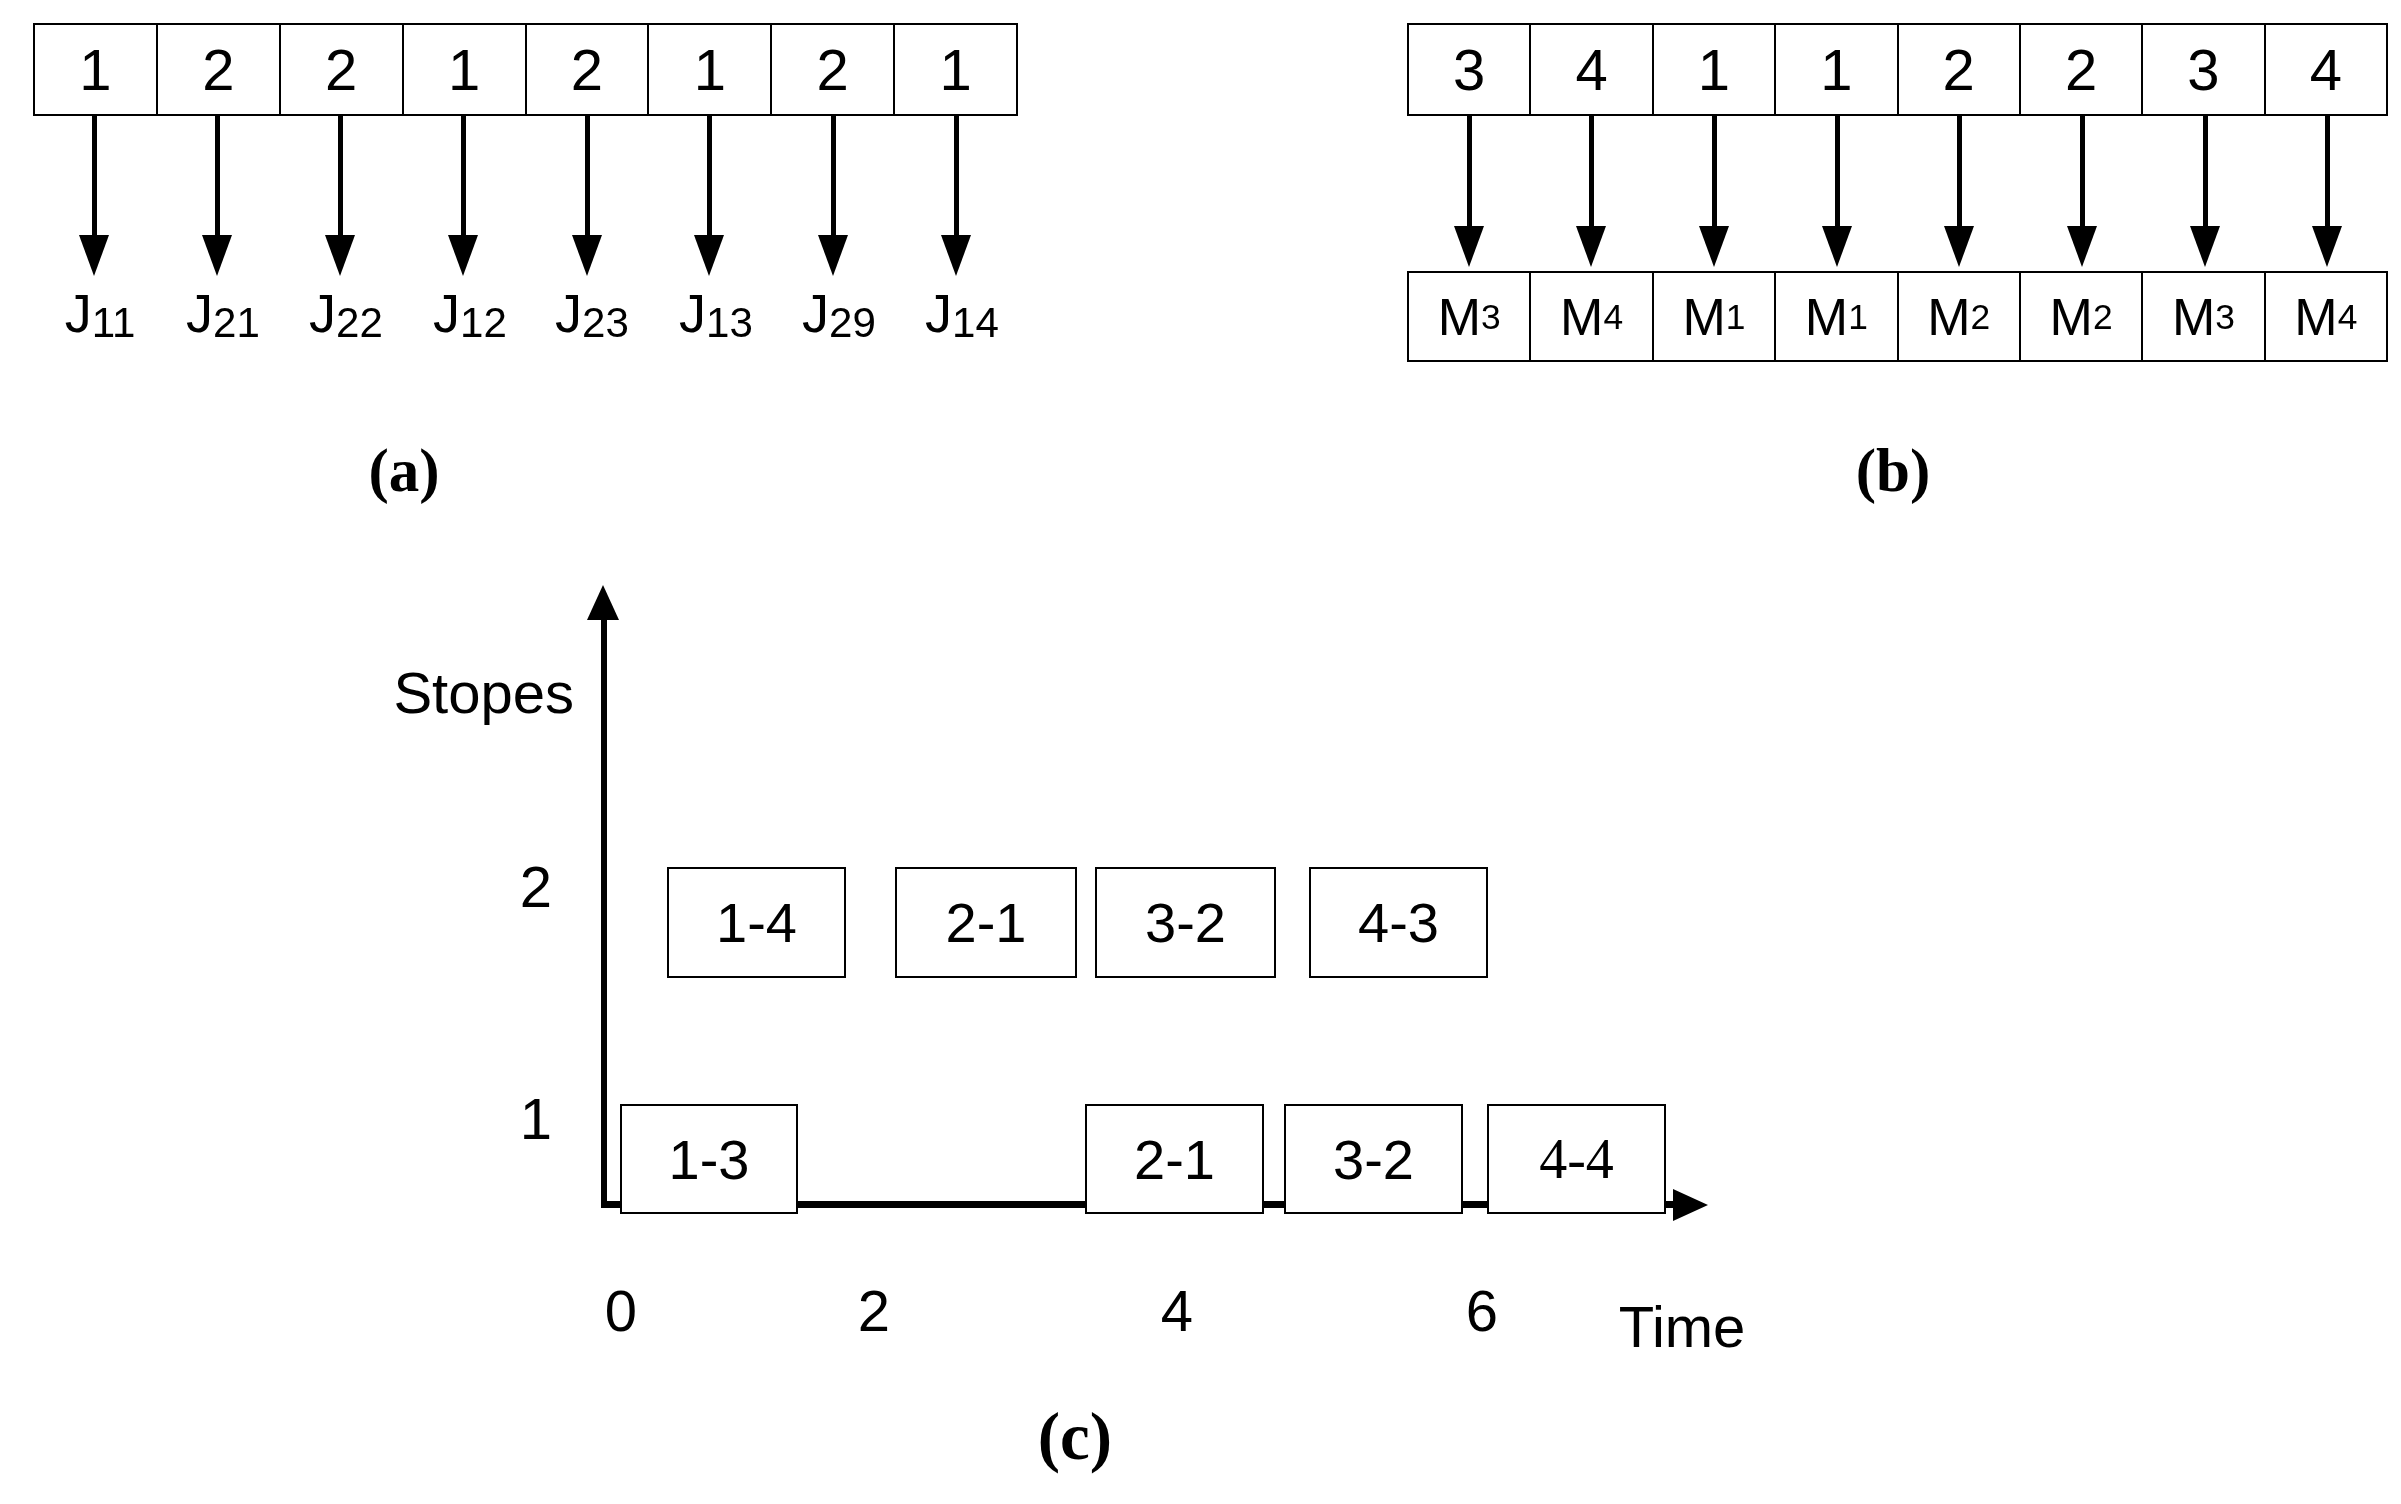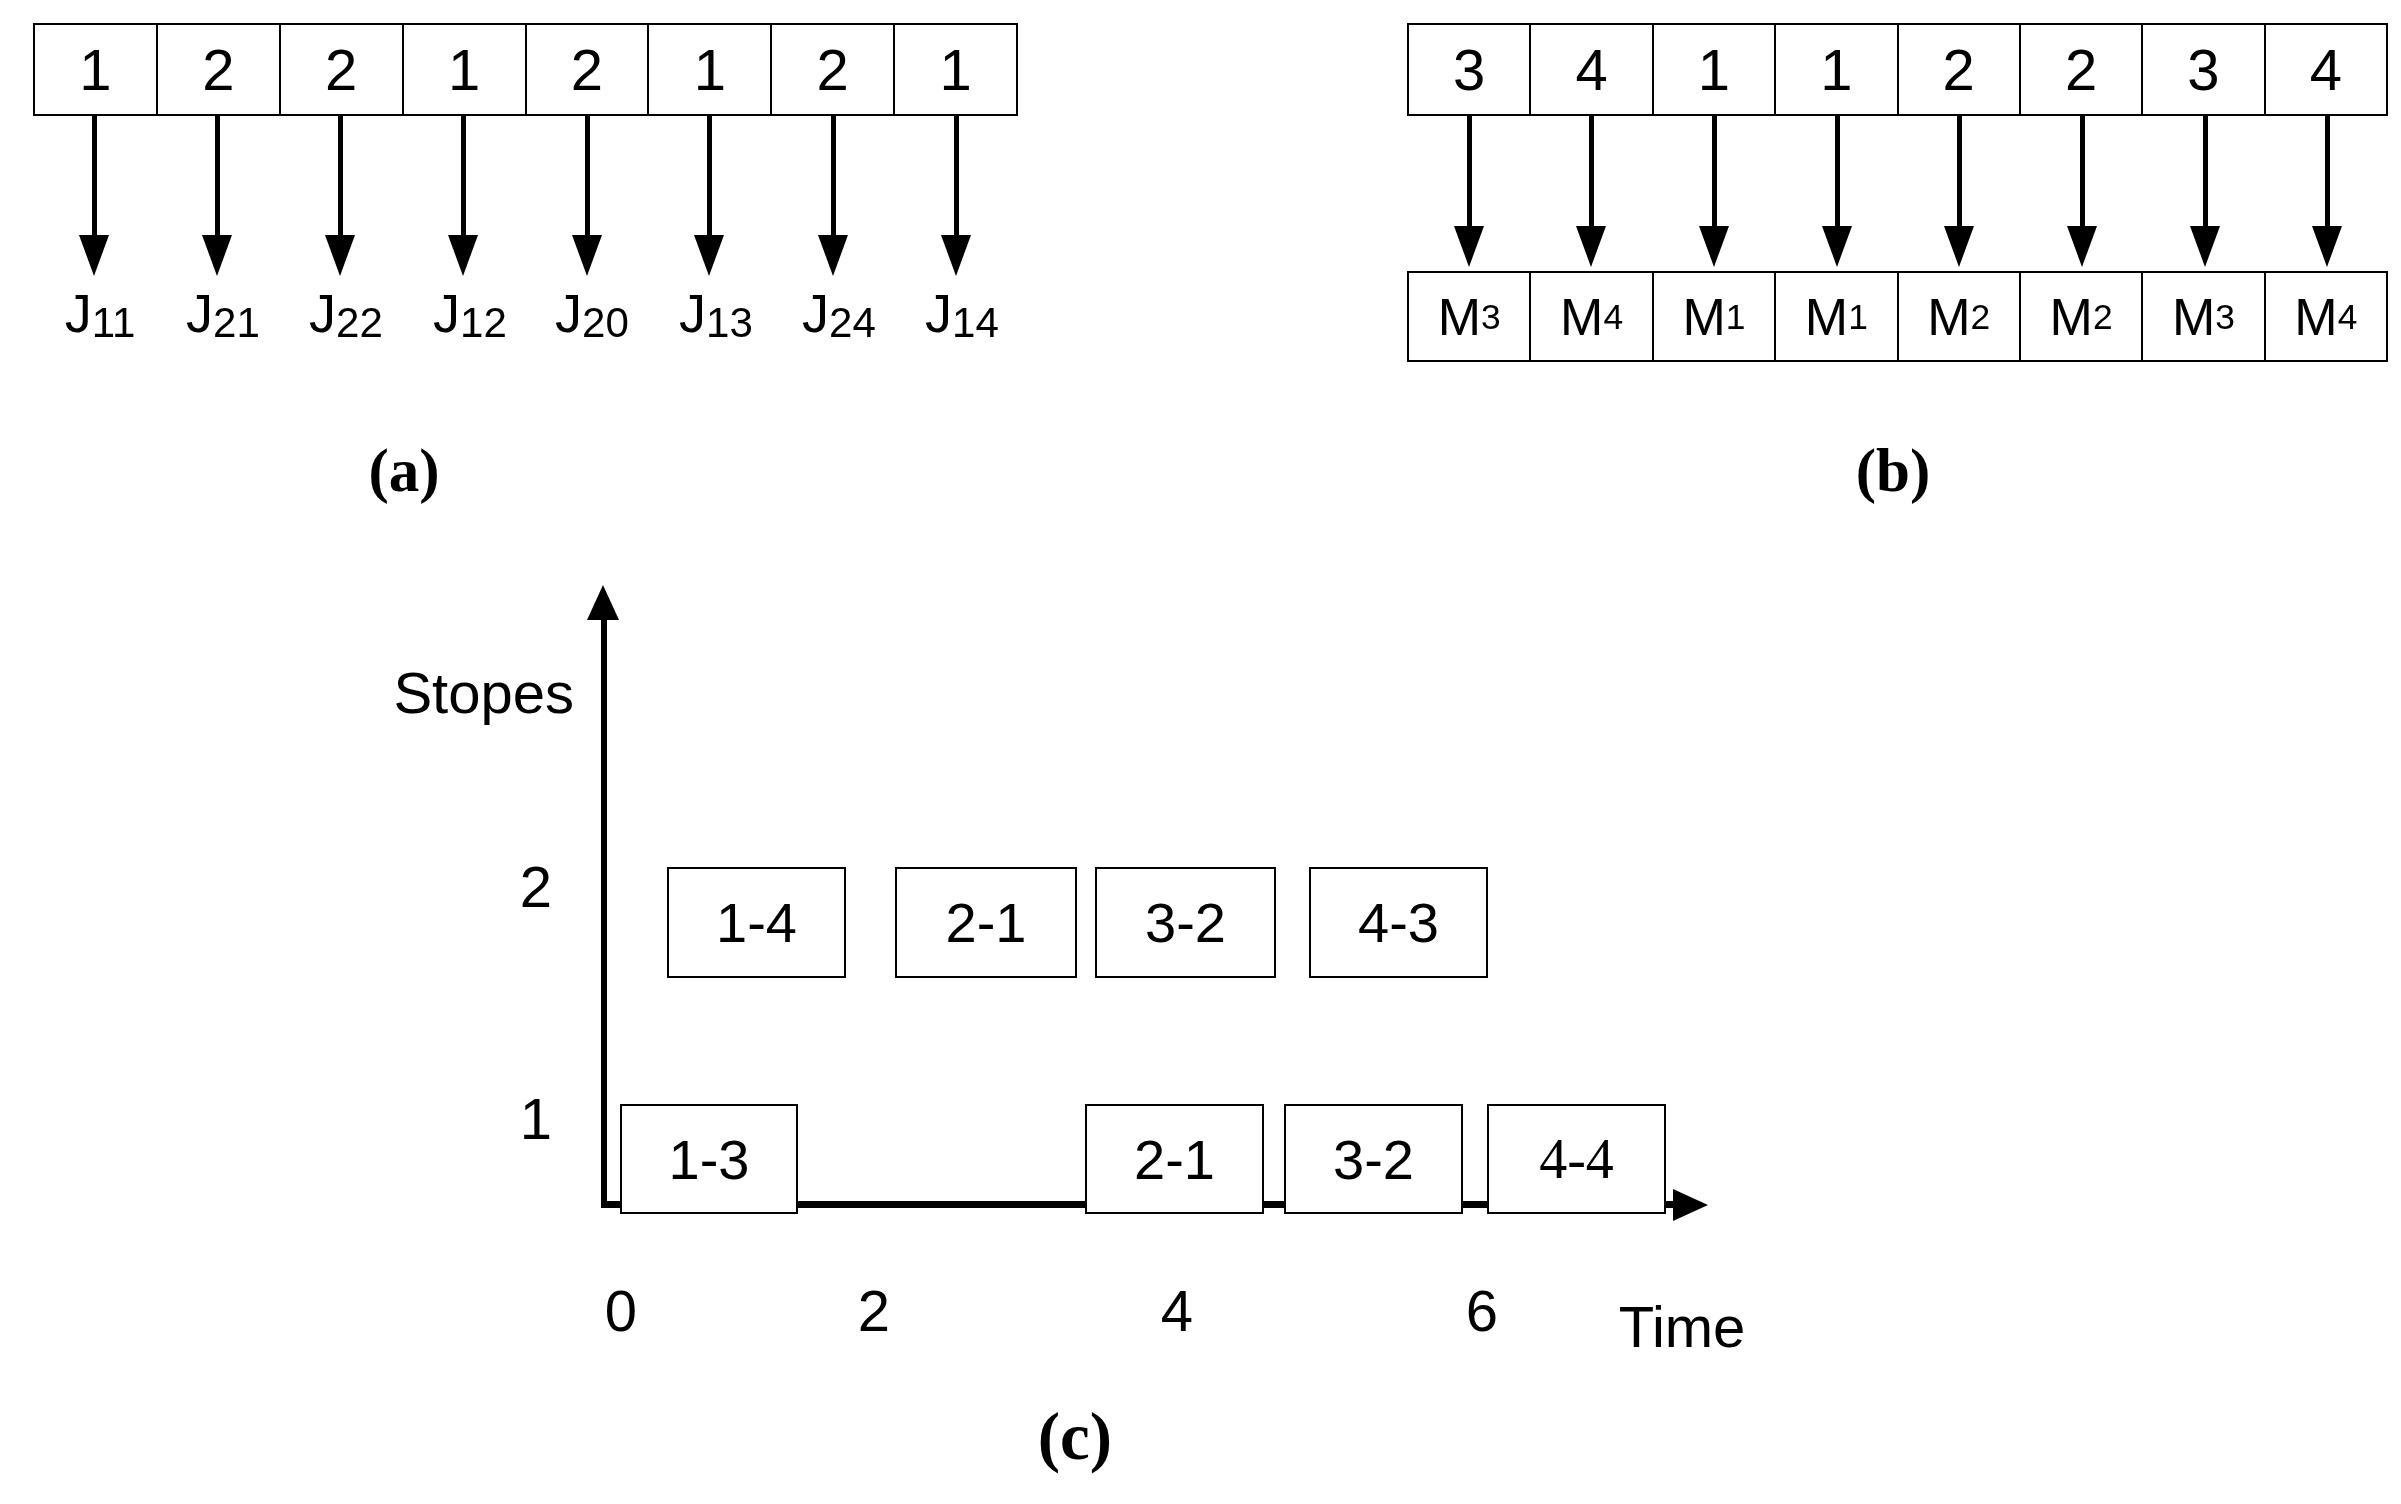--- a/index.html
+++ b/index.html
@@ -70,23 +70,23 @@
     <div class="darrow" style="left:461px;top:116px;height:119px;"></div>
     <div class="darrow" style="left:585px;top:116px;height:119px;"></div>
     <div class="darrow" style="left:707px;top:116px;height:119px;"></div>
     <div class="darrow" style="left:831px;top:116px;height:119px;"></div>
     <div class="darrow" style="left:954px;top:116px;height:119px;"></div>
 
     <div class="jlabel" style="left:94px;top:281px;"><span>J</span><span class="sub-big">11</span></div>
     <div class="jlabel" style="left:217px;top:281px;"><span>J</span><span class="sub-big">21</span></div>
     <div class="jlabel" style="left:340px;top:281px;"><span>J</span><span class="sub-big">22</span></div>
     <div class="jlabel" style="left:464px;top:281px;"><span>J</span><span class="sub-big">12</span></div>
-    <div class="jlabel" style="left:586px;top:281px;"><span>J</span><span class="sub-big">20</span></div>
+    <div class="jlabel" style="left:586px;top:281px;"><span>J</span><span class="sub-big">23</span></div>
     <div class="jlabel" style="left:710px;top:281px;"><span>J</span><span class="sub-big">13</span></div>
-    <div class="jlabel" style="left:833px;top:281px;"><span>J</span><span class="sub-big">24</span></div>
+    <div class="jlabel" style="left:833px;top:281px;"><span>J</span><span class="sub-big">29</span></div>
     <div class="jlabel" style="left:956px;top:281px;"><span>J</span><span class="sub-big">14</span></div>
 
     <div class="caption" style="left:404px;top:429px;">(a)</div>
   </div>
 
   <div>
     <div class="seq-table" style="left:1407px;top:23px;width:981px;height:93px;">
       <div class="seq-cell">3</div>
       <div class="seq-cell">4</div>
       <div class="seq-cell">1</div>

